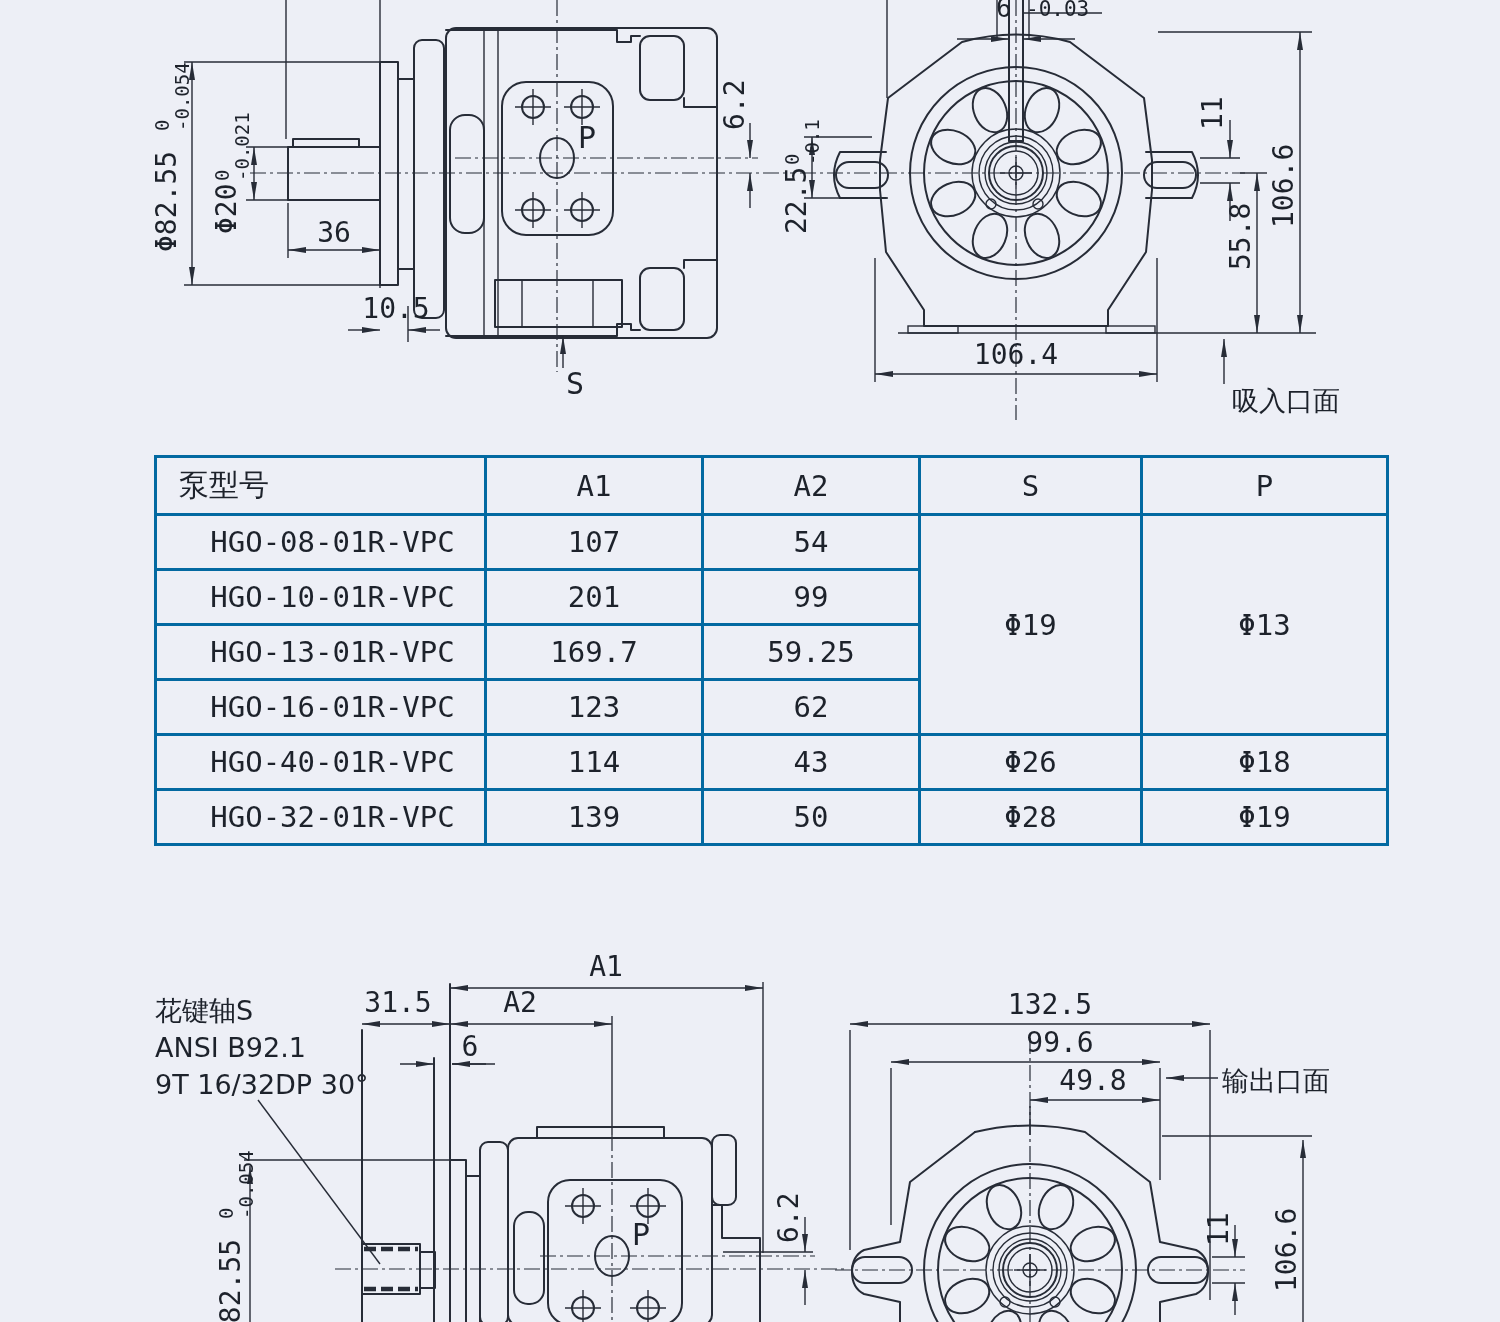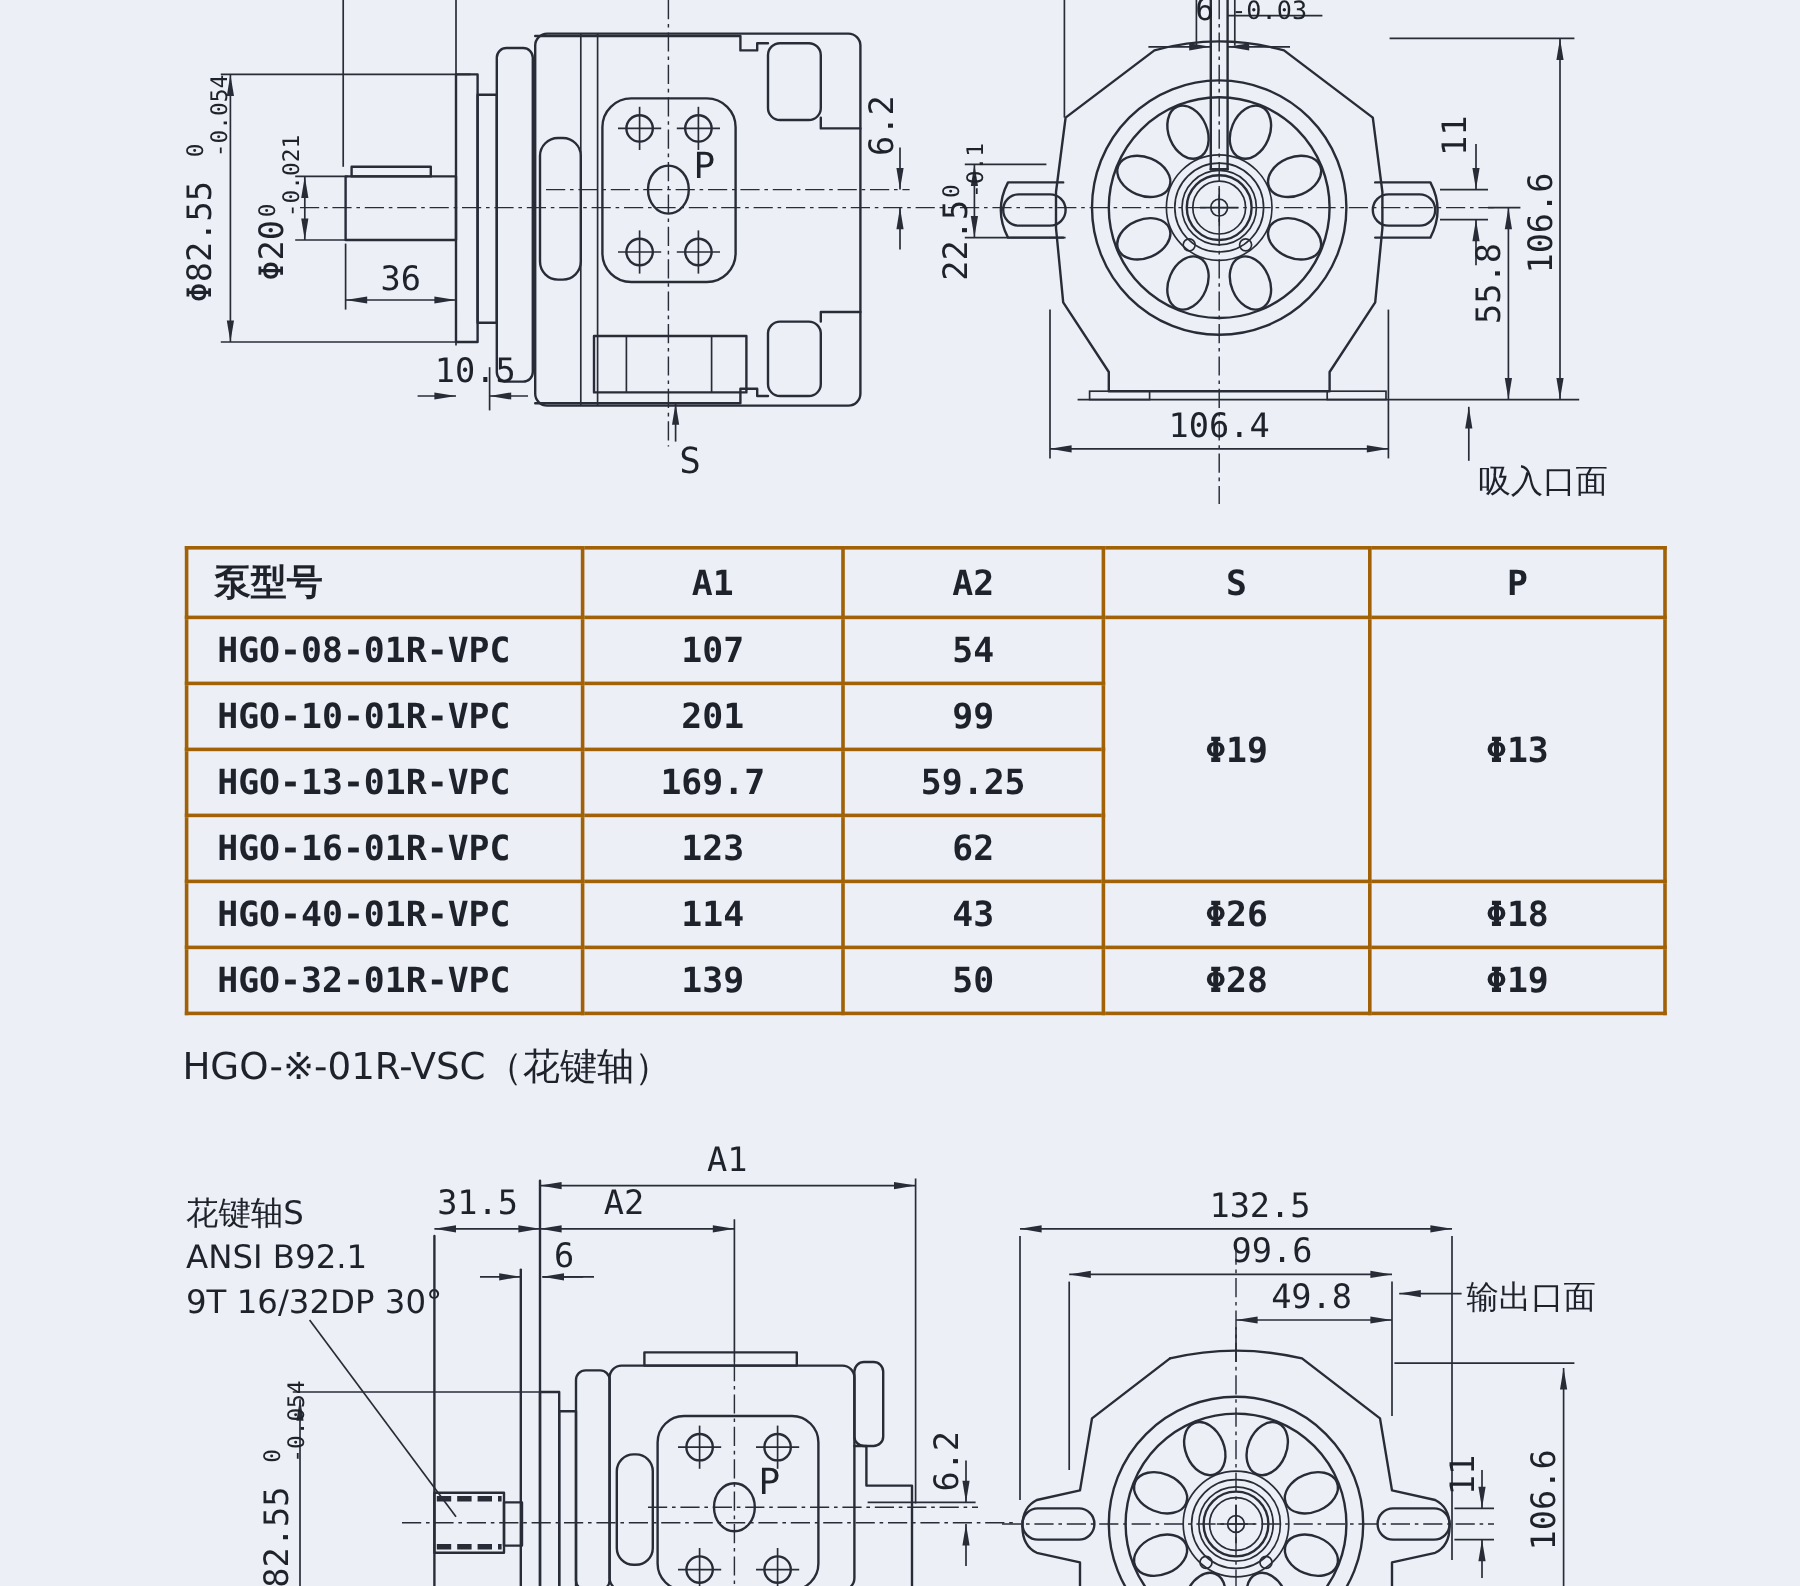--- a/index.html
+++ b/index.html
@@ -14,23 +14,23 @@
   text{fill:#1d222b;}
   .t28{font:28px "DejaVu Sans Mono","Liberation Mono",monospace;}
   .t26{font:26px "DejaVu Sans Mono","Liberation Mono",monospace;}
   .t21{font:21px "DejaVu Sans Mono","Liberation Mono",monospace;}
   .t19{font:19px "DejaVu Sans Mono","Liberation Mono",monospace;}
   .t30{font:30px "DejaVu Sans Mono","Liberation Mono",monospace;}
   .cjk{font:27px "DejaVu Sans","Liberation Sans",sans-serif;}
   .mid{text-anchor:middle;}
   
   .spec{position:absolute;left:154px;top:455px;border-collapse:collapse;table-layout:fixed;}
-  .spec th,.spec td{border:3px solid #a16207;font-weight:bold;font-size:29px;
+  .spec th,.spec td{border:3px solid #0369a1;font-weight:normal;font-size:29px;
         text-align:center;vertical-align:middle;padding:0;}
-  .spec .model{text-align:left;padding-left:24px;}
+  .spec .model{text-align:center;padding-left:24px;}
   .spec thead th{height:55px;}
   .spec tbody td{height:52px;}
   .spec .hmodel{text-align:left;padding-left:22px;font-family:"DejaVu Sans","Liberation Sans",sans-serif;font-size:30px;}
   .heading{position:absolute;left:152px;top:868px;font-size:31px;
         font-family:"DejaVu Sans","Liberation Sans",sans-serif;}
 </style>
 </head>
 <body>
 
 <div class="page">
@@ -312,21 +312,20 @@
     <tr>
       <td class="model">HGO-32-01R-VPC</td>
       <td>139</td>
       <td>50</td>
       <td>Φ28</td>
       <td>Φ19</td>
     </tr>
   </tbody>
 </table>
 
-<div class="heading">HGO-※-01R-VSC（花键轴）</div>
 
 <svg width="1500" height="382" style="top:940px" viewBox="0 940 1500 382">
   <defs>
     <marker id="aB" markerWidth="20" markerHeight="8" refX="19" refY="4" orient="auto-start-reverse" markerUnits="userSpaceOnUse">
       <path d="M1,1 L19,4 L1,7 Z" fill="#272c37"></path>
     </marker>
   </defs>
 
   <g>
 

